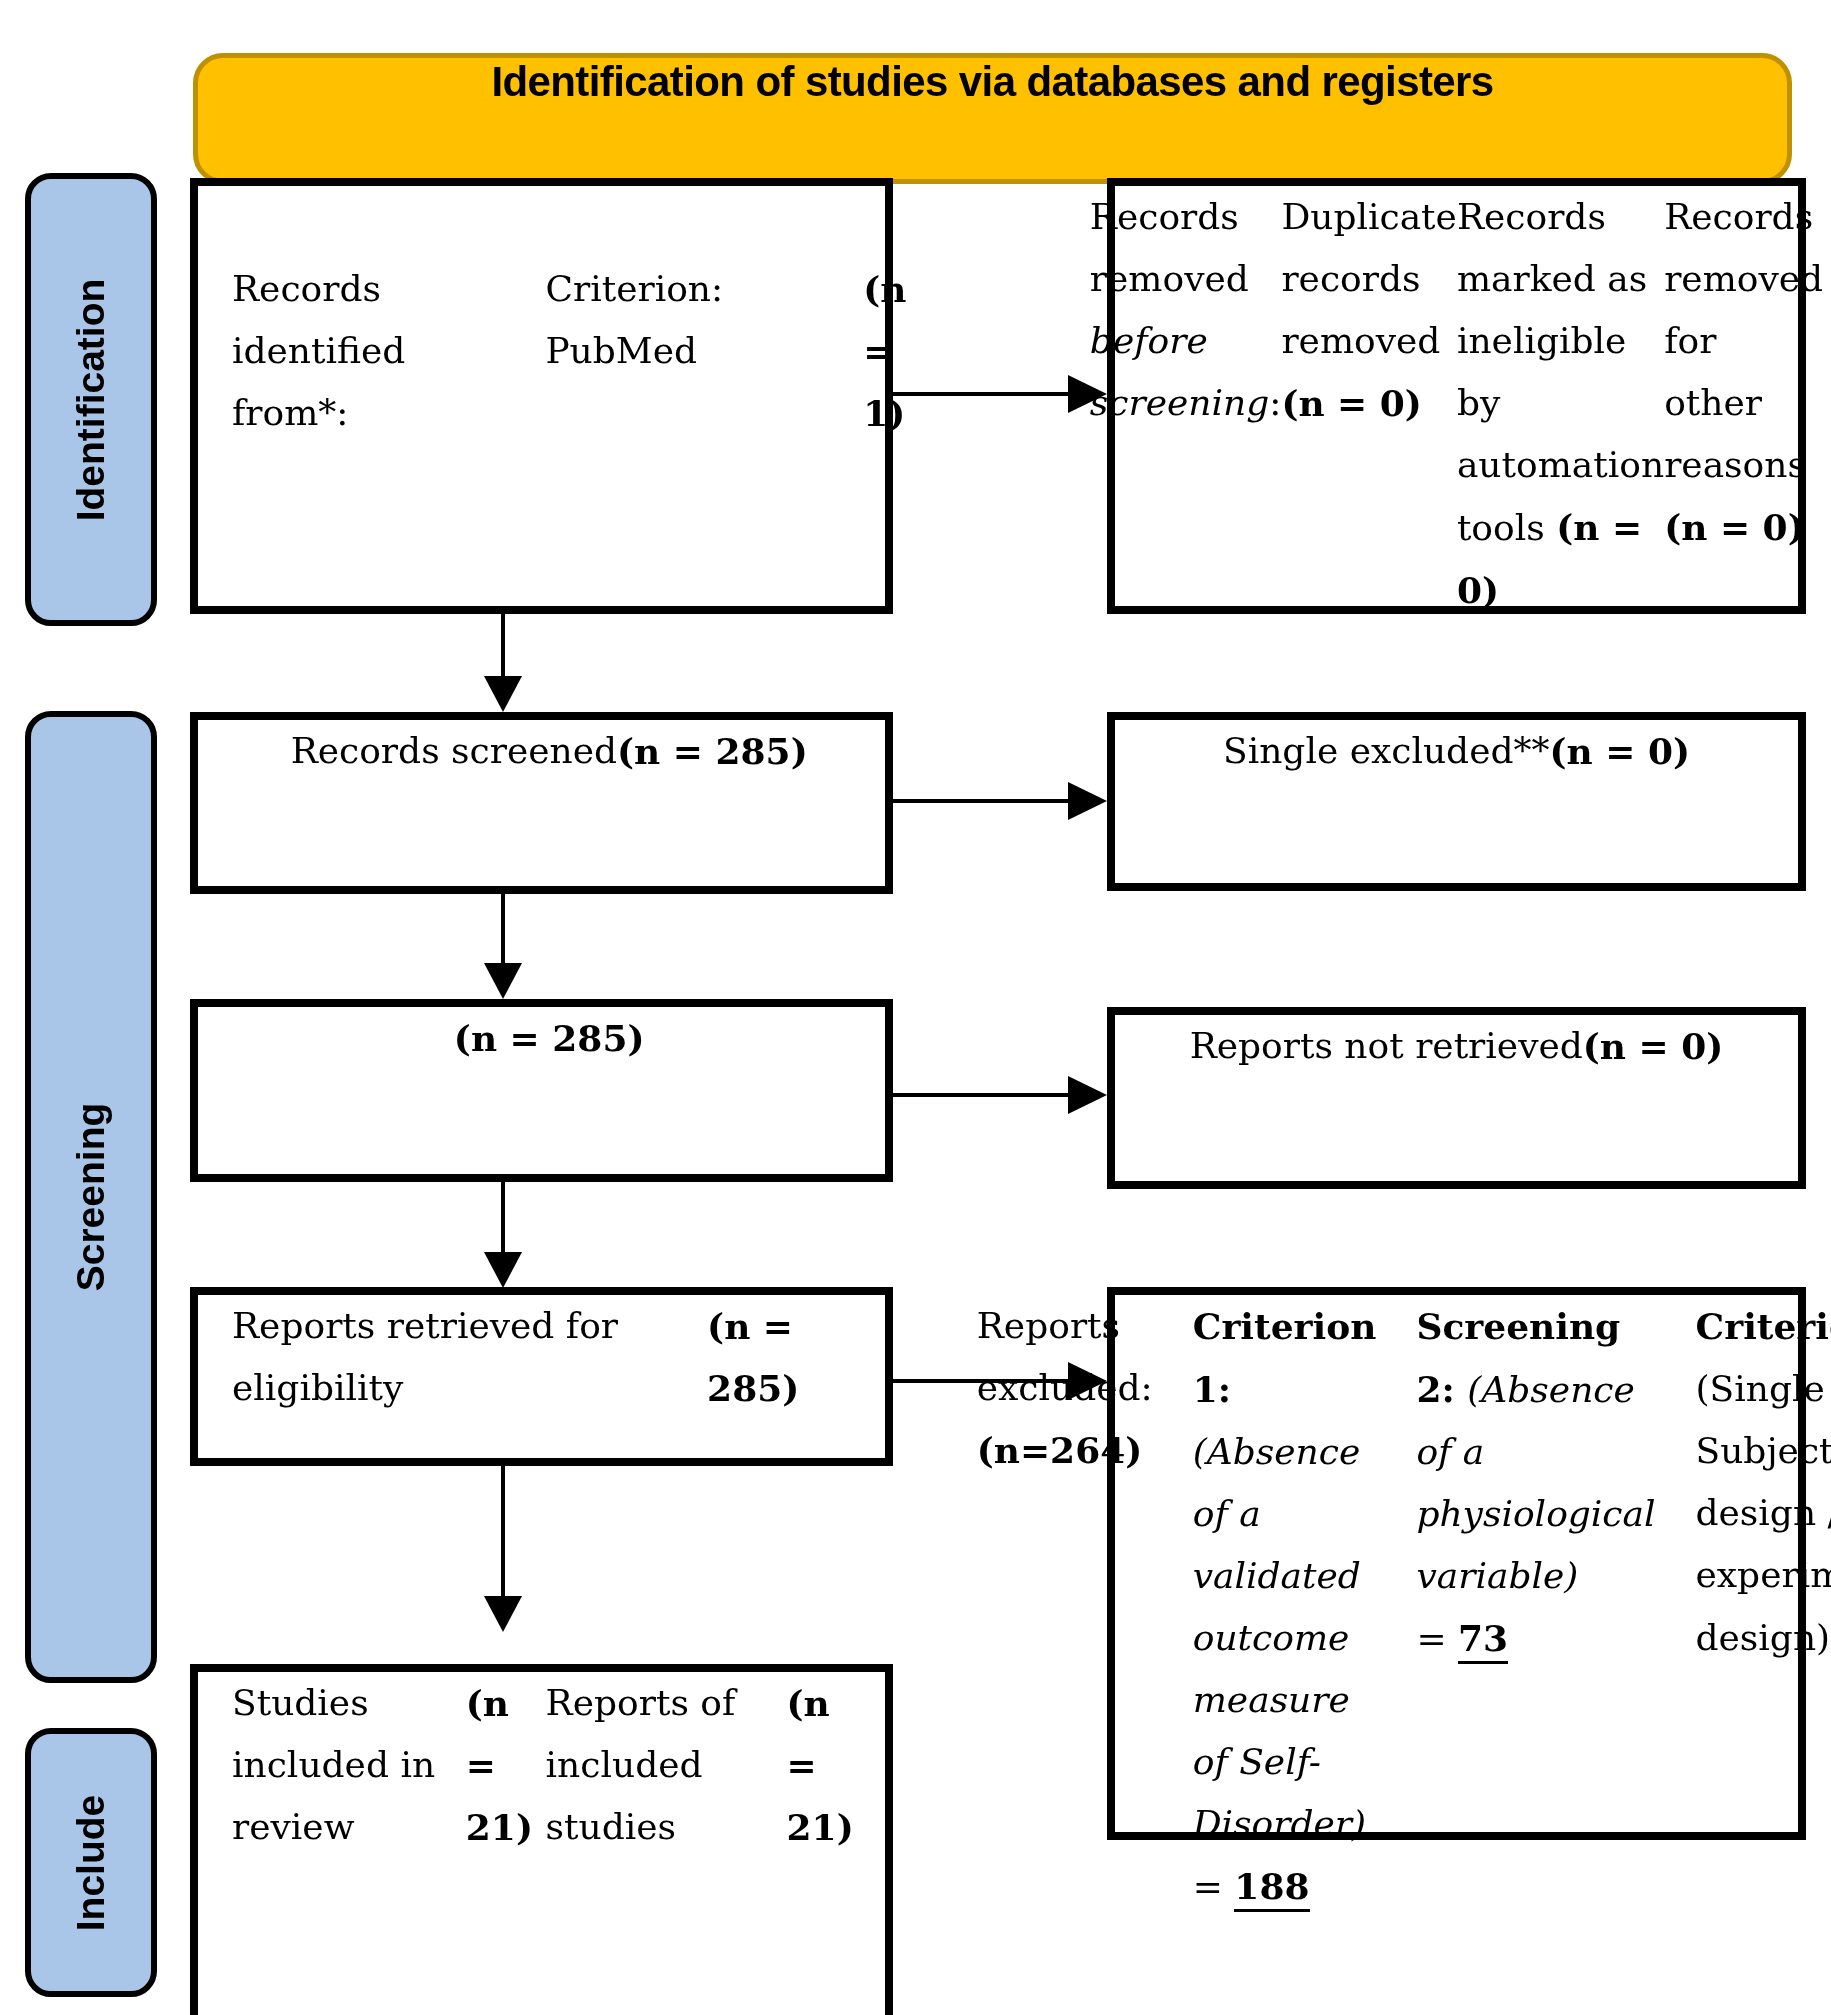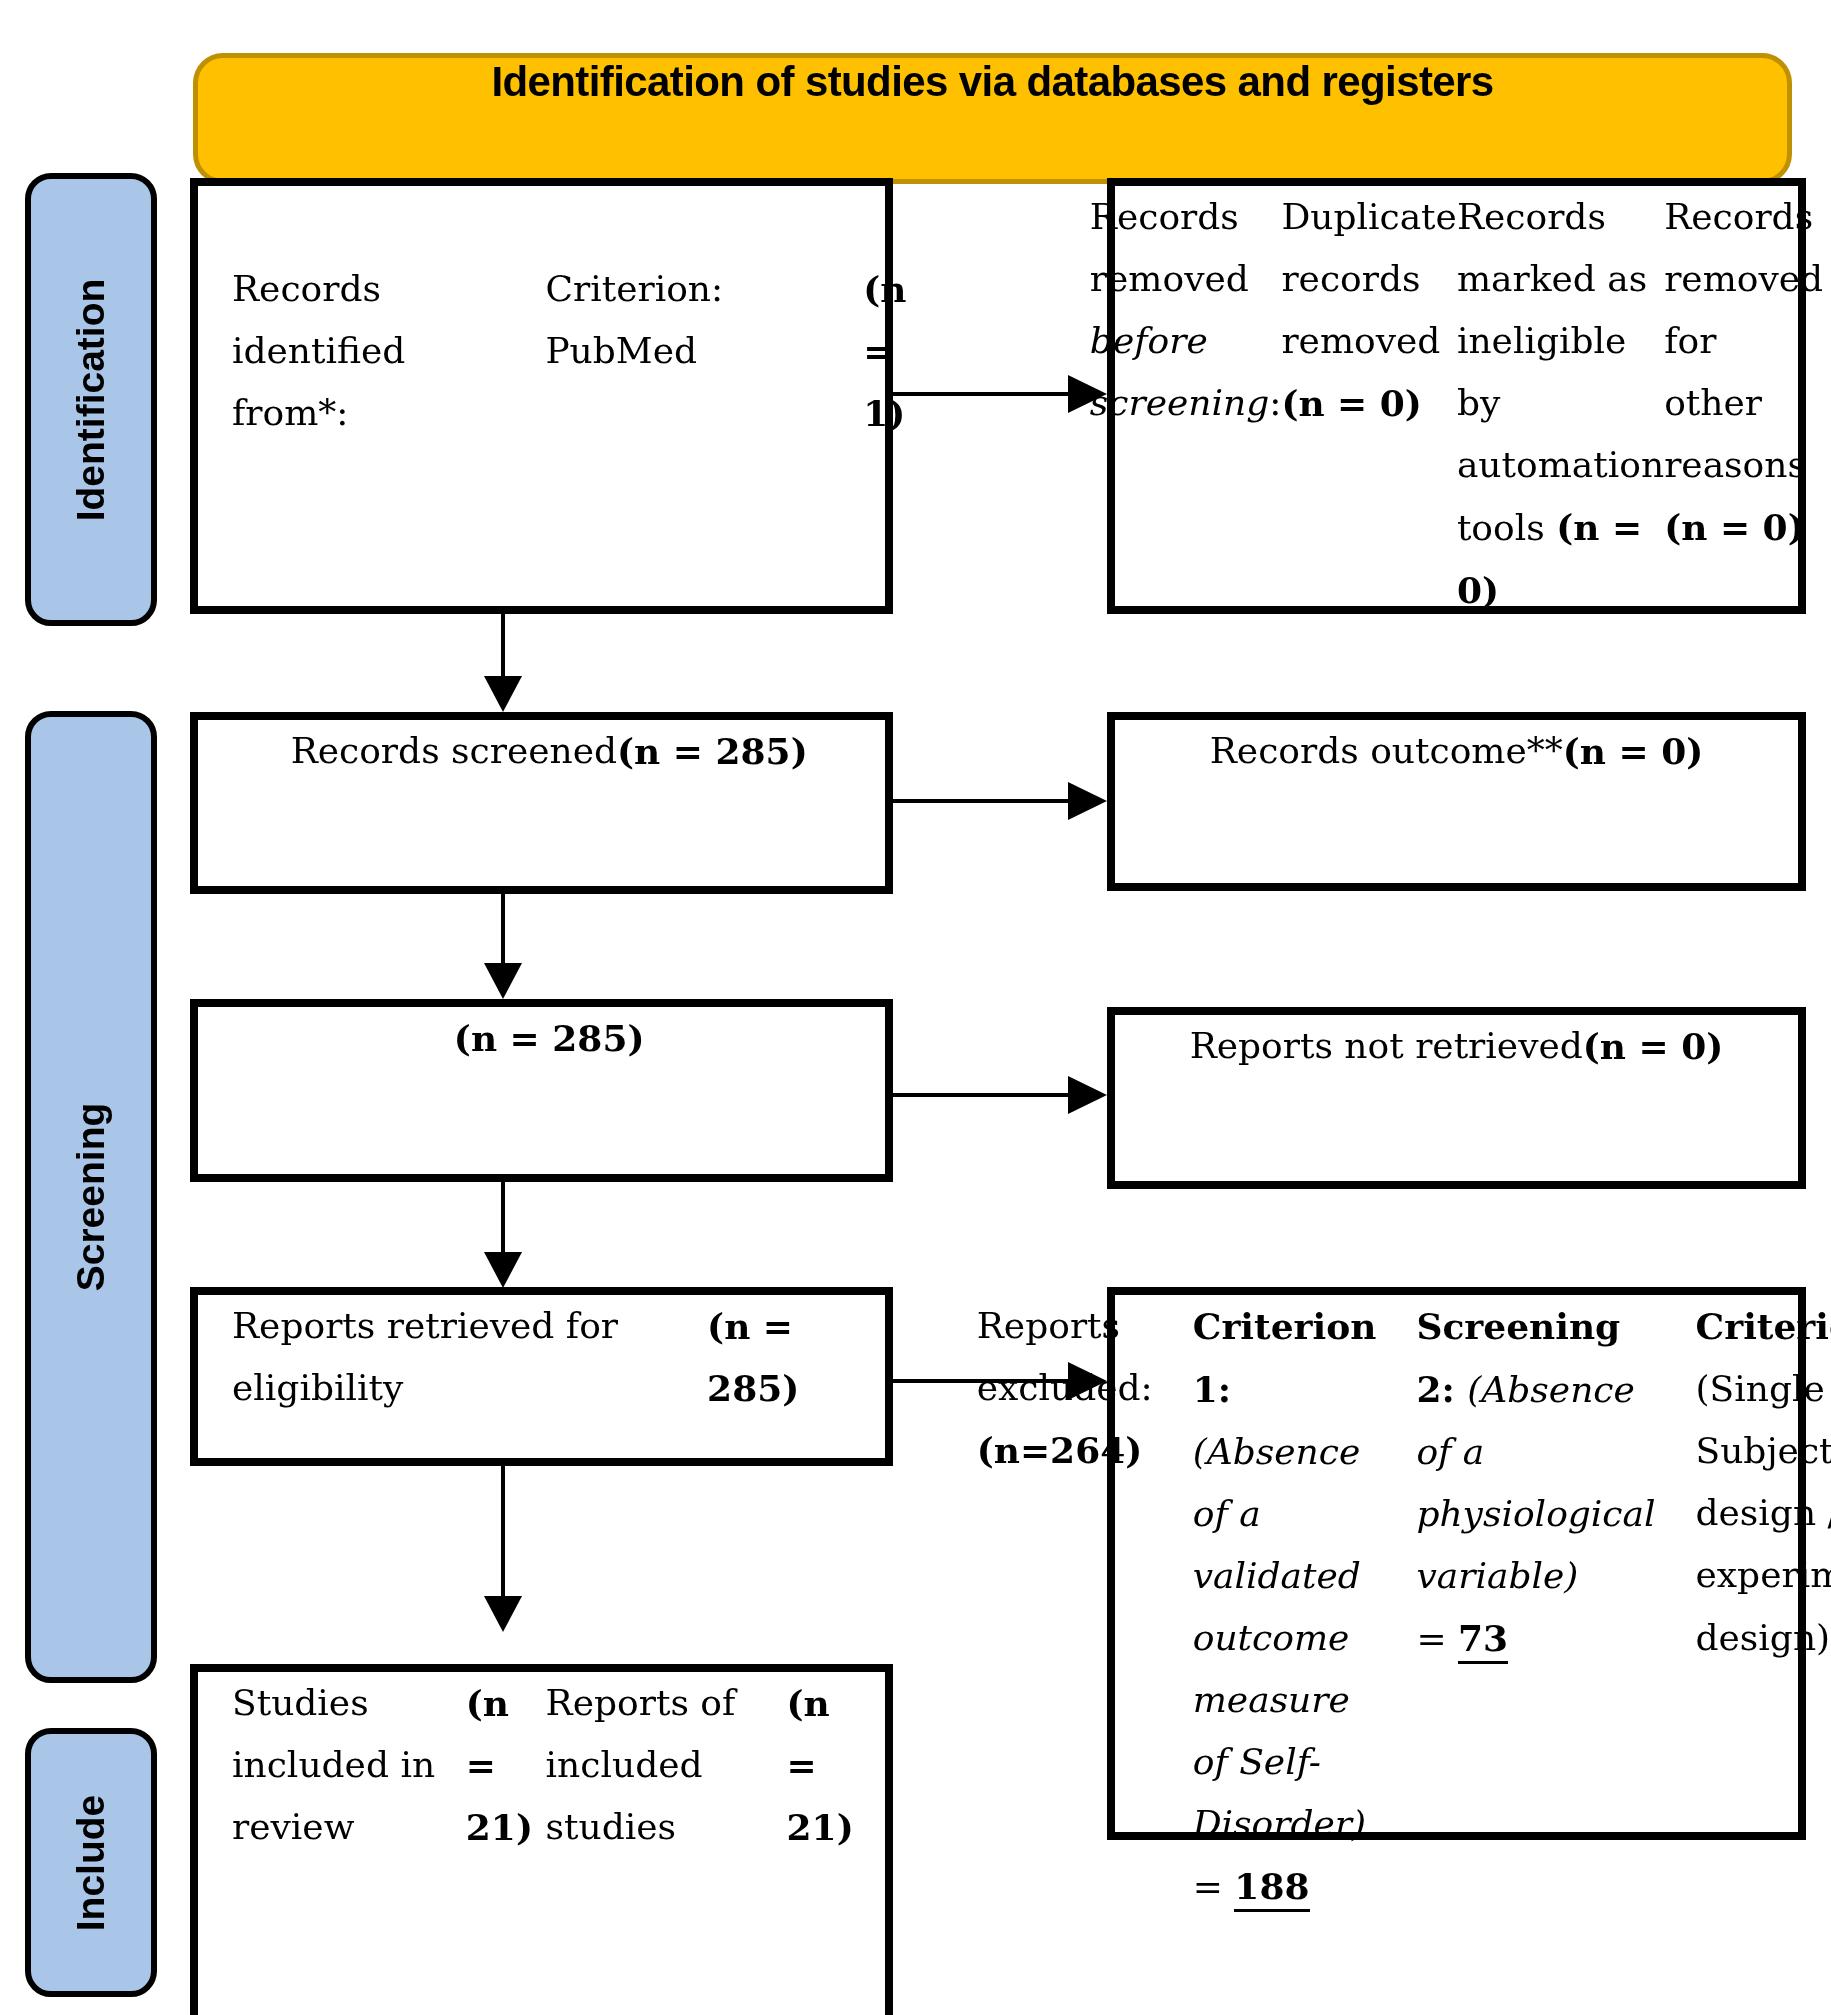--- a/index.html
+++ b/index.html
@@ -115,21 +115,21 @@
 </div>
 
 <div class="fbox right-col" id="box-removed">
   <div class="ln"><span>Records removed </span><span class="i">before screening</span><span>:</span></div>
   <div class="ln"><span>Duplicate records removed </span><span class="b">(n = 0)</span></div>
   <div class="ln"><span>Records marked as ineligible by automation tools </span><span class="b">(n = 0)</span></div>
   <div class="ln"><span>Records removed for other reasons </span><span class="b">(n = 0)</span></div>
 </div>
 
 <div class="fbox right-col" id="box-excluded">
-  <div class="ln">Records outcome**</div>
+  <div class="ln">Single excluded**</div>
   <div class="ln b">(n = 0)</div>
 </div>
 
 <div class="fbox right-col" id="box-notretrieved">
   <div class="ln">Reports not retrieved</div>
   <div class="ln b">(n = 0)</div>
 </div>
 
 <div class="fbox right-col" id="box-reports-excluded">
   <div class="ln"><span>Reports excluded: </span><span class="b">(n=264)</span></div>

